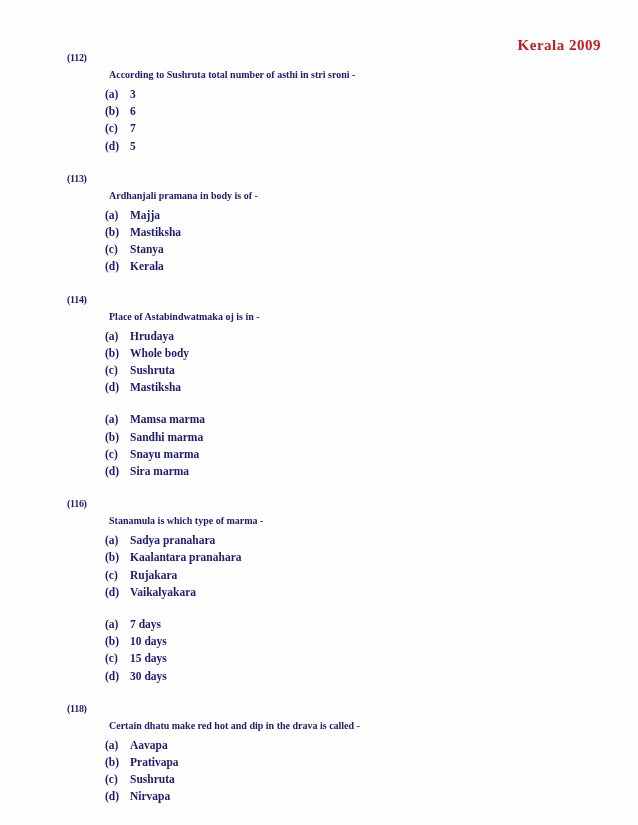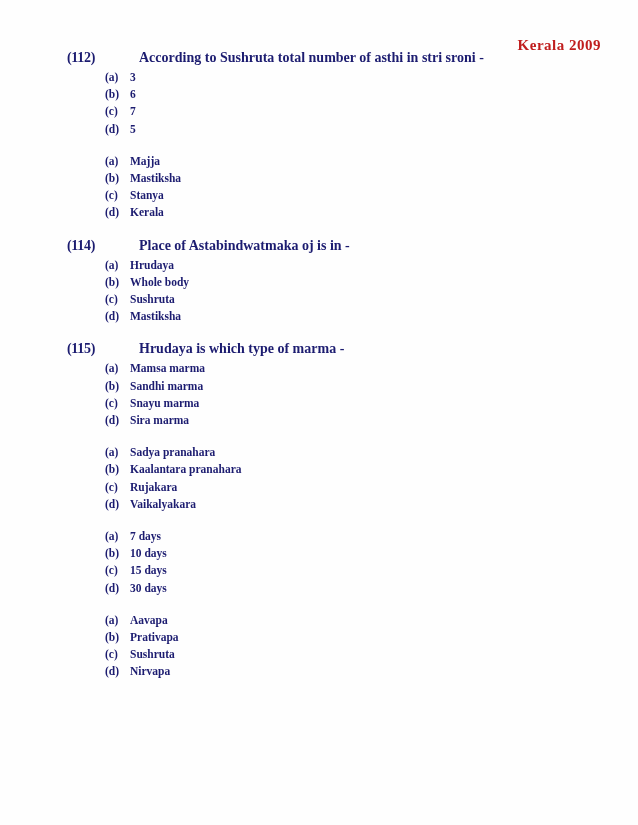--- a/index.html
+++ b/index.html
@@ -35,22 +35,23 @@
   }
   .questions {
     position: absolute;
     top: 49px;
     left: 67px;
     right: 25px;
   }
   .question { margin-bottom: 15px; }
   .q-line {
     display: flex;
-    font-size: 14px;
+    font-size: 10px;
     line-height: 17px;
+    flex-direction: column;
   }
   .q-num {
     flex: 0 0 auto;
     min-width: 30px;
     letter-spacing: -0.3px;
   }
   .q-text { flex: 1 1 auto; margin-left: 42px; }
   .options { margin-left: 38px; margin-top: 3px; }
   .o-line {
     display: flex;
@@ -91,20 +92,24 @@
   </div>
 
   <div class="o-line">
     <span class="o-letter">(d)</span>
     <span class="o-text">5</span>
   </div>
 </div>
   </div>
 
   <div class="question">
+    <div class="q-line">
+      <span class="q-num">(113)</span>
+      <span class="q-text">Ardhanjali pramana in body is of -</span>
+    </div>
     <div class="options">
   <div class="o-line">
     <span class="o-letter">(a)</span>
     <span class="o-text">Majja</span>
   </div>
 
   <div class="o-line">
     <span class="o-letter">(b)</span>
     <span class="o-text">Mastiksha</span>
   </div>
@@ -143,24 +148,20 @@
   </div>
 
   <div class="o-line">
     <span class="o-letter">(d)</span>
     <span class="o-text">Mastiksha</span>
   </div>
 </div>
   </div>
 
   <div class="question">
-    <div class="q-line">
-      <span class="q-num">(115)</span>
-      <span class="q-text">Hrudaya is which type of marma -</span>
-    </div>
     <div class="options">
   <div class="o-line">
     <span class="o-letter">(a)</span>
     <span class="o-text">Mamsa marma</span>
   </div>
 
   <div class="o-line">
     <span class="o-letter">(b)</span>
     <span class="o-text">Sandhi marma</span>
   </div>
@@ -171,20 +172,24 @@
   </div>
 
   <div class="o-line">
     <span class="o-letter">(d)</span>
     <span class="o-text">Sira marma</span>
   </div>
 </div>
   </div>
 
   <div class="question">
+    <div class="q-line">
+      <span class="q-num">(116)</span>
+      <span class="q-text">Stanamula is which type of marma -</span>
+    </div>
     <div class="options">
   <div class="o-line">
     <span class="o-letter">(a)</span>
     <span class="o-text">Sadya pranahara</span>
   </div>
 
   <div class="o-line">
     <span class="o-letter">(b)</span>
     <span class="o-text">Kaalantara pranahara</span>
   </div>
@@ -219,20 +224,24 @@
   </div>
 
   <div class="o-line">
     <span class="o-letter">(d)</span>
     <span class="o-text">30 days</span>
   </div>
 </div>
   </div>
 
   <div class="question">
+    <div class="q-line">
+      <span class="q-num">(118)</span>
+      <span class="q-text">Certain dhatu make red hot and dip in the drava is called -</span>
+    </div>
     <div class="options">
   <div class="o-line">
     <span class="o-letter">(a)</span>
     <span class="o-text">Aavapa</span>
   </div>
 
   <div class="o-line">
     <span class="o-letter">(b)</span>
     <span class="o-text">Prativapa</span>
   </div>

